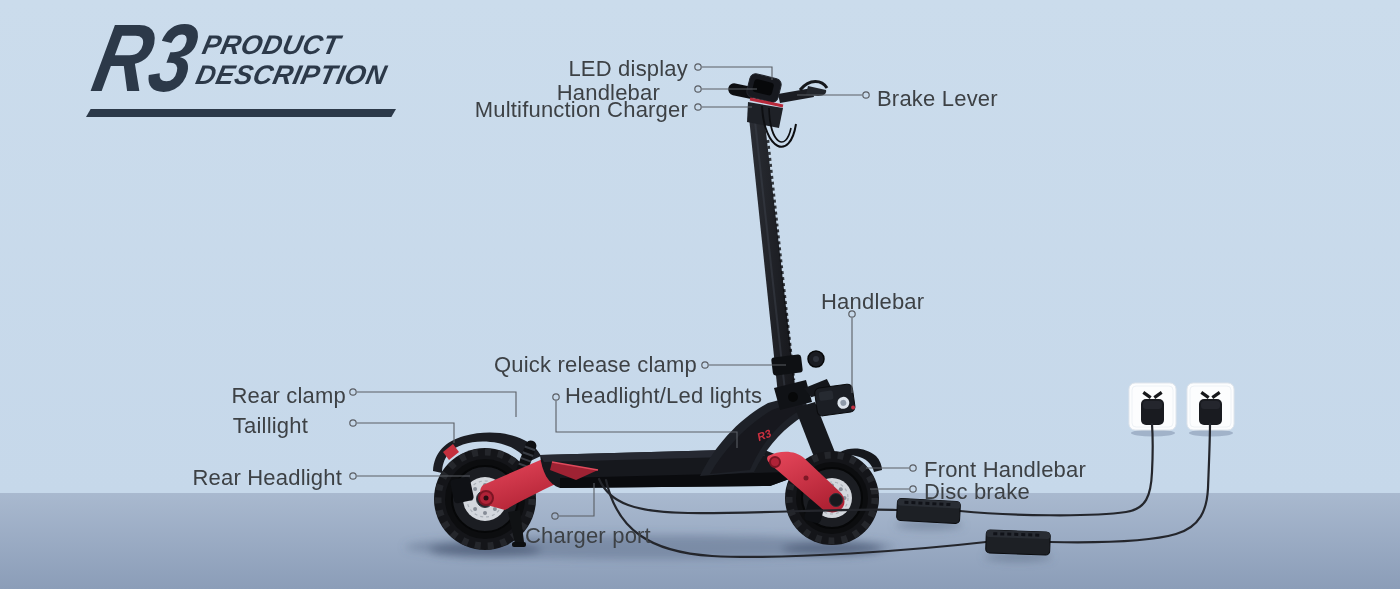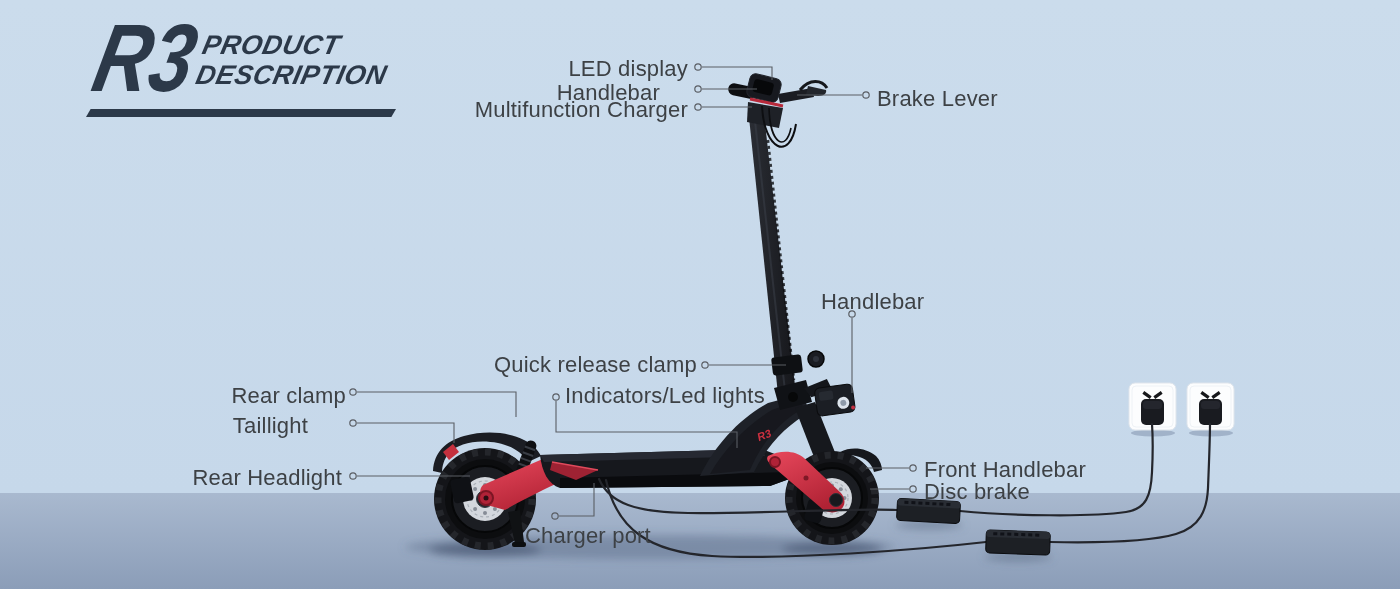--- a/index.html
+++ b/index.html
@@ -288,20 +288,20 @@
     </div>
     <div class="logo-underline"></div>
   </div>
 
   <div class="lbl" style="right:712px;top:56px">LED display</div>
   <div class="lbl" style="right:740px;top:80px">Handlebar</div>
   <div class="lbl" style="right:712px;top:97px">Multifunction Charger</div>
   <div class="lbl" style="left:877px;top:86px">Brake Lever</div>
   <div class="lbl" style="left:821px;top:289px">Handlebar</div>
   <div class="lbl" style="right:703px;top:352px">Quick release clamp</div>
-  <div class="lbl" style="left:565px;top:383px">Indicators/Led lights</div>
+  <div class="lbl" style="left:565px;top:383px">Headlight/Led lights</div>
   <div class="lbl" style="right:1054px;top:383px">Rear clamp</div>
   <div class="lbl" style="right:1092px;top:413px">Taillight</div>
   <div class="lbl" style="right:1058px;top:465px">Rear Headlight</div>
   <div class="lbl" style="left:924px;top:457px">Front Handlebar</div>
   <div class="lbl" style="left:924px;top:479px">Disc brake</div>
   <div class="lbl" style="left:525px;top:523px">Charger port</div>
 </div>
 
 </body></html>

